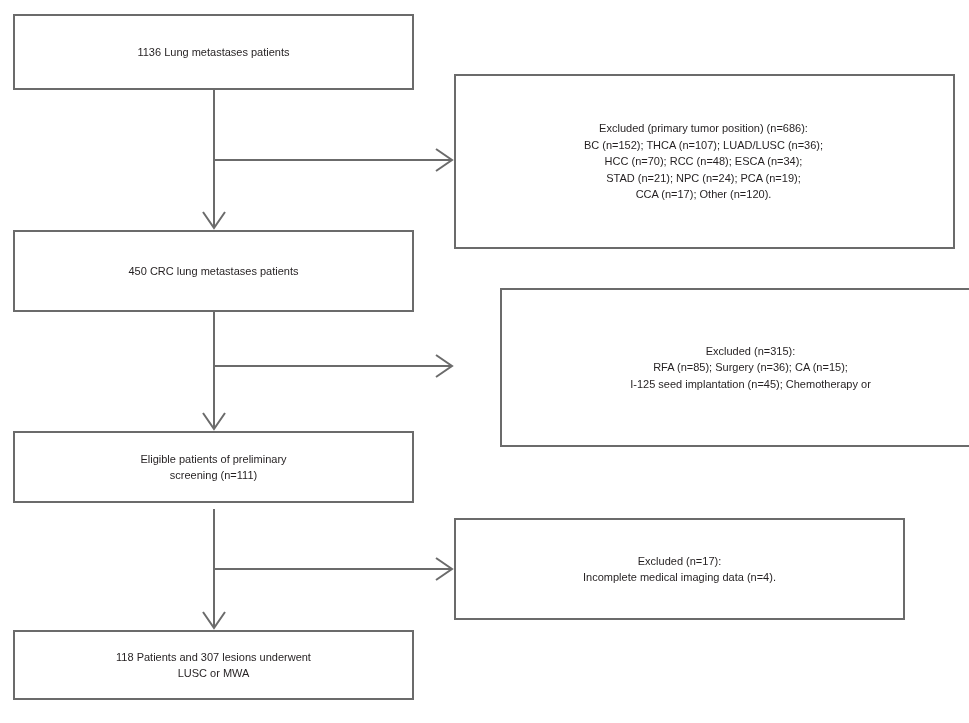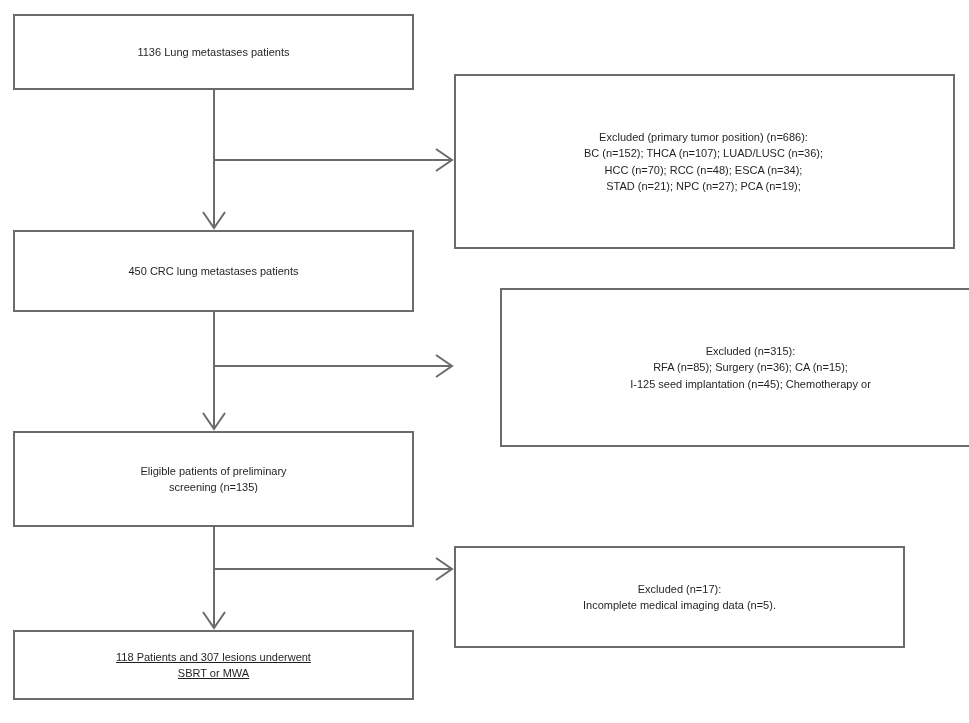--- a/index.html
+++ b/index.html
@@ -36,26 +36,26 @@
     display: block;
     width: 100%;
   }
   .node .line {
     display: block;
     white-space: nowrap;
   }
   
   #node-cohort-1 { left: 13px;  top: 14px;  width: 401px; height: 76px; }
   #node-cohort-2 { left: 13px;  top: 230px; width: 401px; height: 82px; }
-  #node-cohort-3 { left: 13px;  top: 431px; width: 401px; height: 96px; }
-  #node-cohort-4 { left: 13px;  top: 630px; width: 401px; height: 70px; text-decoration: underline; }
+  #node-cohort-3 { left: 13px;  top: 431px; width: 401px; height: 72px; }
+  #node-cohort-4 { left: 13px;  top: 630px; width: 401px; height: 70px; }
   
   #node-excluded-1 { left: 454px; top: 74px;  width: 501px; height: 175px; padding-left: 8px; }
   #node-excluded-2 { left: 454px; top: 288px; width: 501px; height: 159px; margin-left: 46px; }
-  #node-excluded-3 { left: 454px; top: 518px; width: 451px; height: 102px; margin-top: 28px; }
+  #node-excluded-3 { left: 454px; top: 518px; width: 451px; height: 102px; }
 
   svg#connectors {
     position: absolute;
     left: 0;
     top: 0;
     width: 969px;
     height: 723px;
     pointer-events: none;
   }
   svg#connectors path,
@@ -103,48 +103,49 @@
 
   <div class="node" id="node-cohort-2">
     <span class="lines">
       <span class="line">450 CRC lung metastases patients</span>
     </span>
   </div>
 
   <div class="node" id="node-cohort-3">
     <span class="lines">
       <span class="line">Eligible patients of preliminary</span>
-      <span class="line">screening (n=135)</span>
+      <span class="line">screening (n=111)</span>
     </span>
   </div>
 
   <div class="node" id="node-cohort-4">
     <span class="lines">
       <span class="line">118 Patients and 307 lesions underwent</span>
-      <span class="line">SBRT or MWA</span>
+      <span class="line">LUSC or MWA</span>
     </span>
   </div>
 
   <div class="node" id="node-excluded-1">
     <span class="lines">
       <span class="line">Excluded (primary tumor position) (n=686):</span>
       <span class="line">BC (n=152); THCA (n=107); LUAD/LUSC (n=36);</span>
       <span class="line">HCC (n=70); RCC (n=48); ESCA (n=34);</span>
-      <span class="line">STAD (n=21); NPC (n=27); PCA (n=19);</span>
+      <span class="line">STAD (n=21); NPC (n=24); PCA (n=19);</span>
+      <span class="line">CCA (n=17); Other (n=120).</span>
     </span>
   </div>
 
   <div class="node" id="node-excluded-2">
     <span class="lines">
       <span class="line">Excluded (n=315):</span>
       <span class="line">RFA (n=85); Surgery (n=36); CA (n=15);</span>
       <span class="line">I-125 seed implantation (n=45); Chemotherapy or</span>
     </span>
   </div>
 
   <div class="node" id="node-excluded-3">
     <span class="lines">
       <span class="line">Excluded (n=17):</span>
-      <span class="line">Incomplete medical imaging data (n=5).</span>
+      <span class="line">Incomplete medical imaging data (n=4).</span>
     </span>
   </div>
 
 </div>
 
 </body></html>

